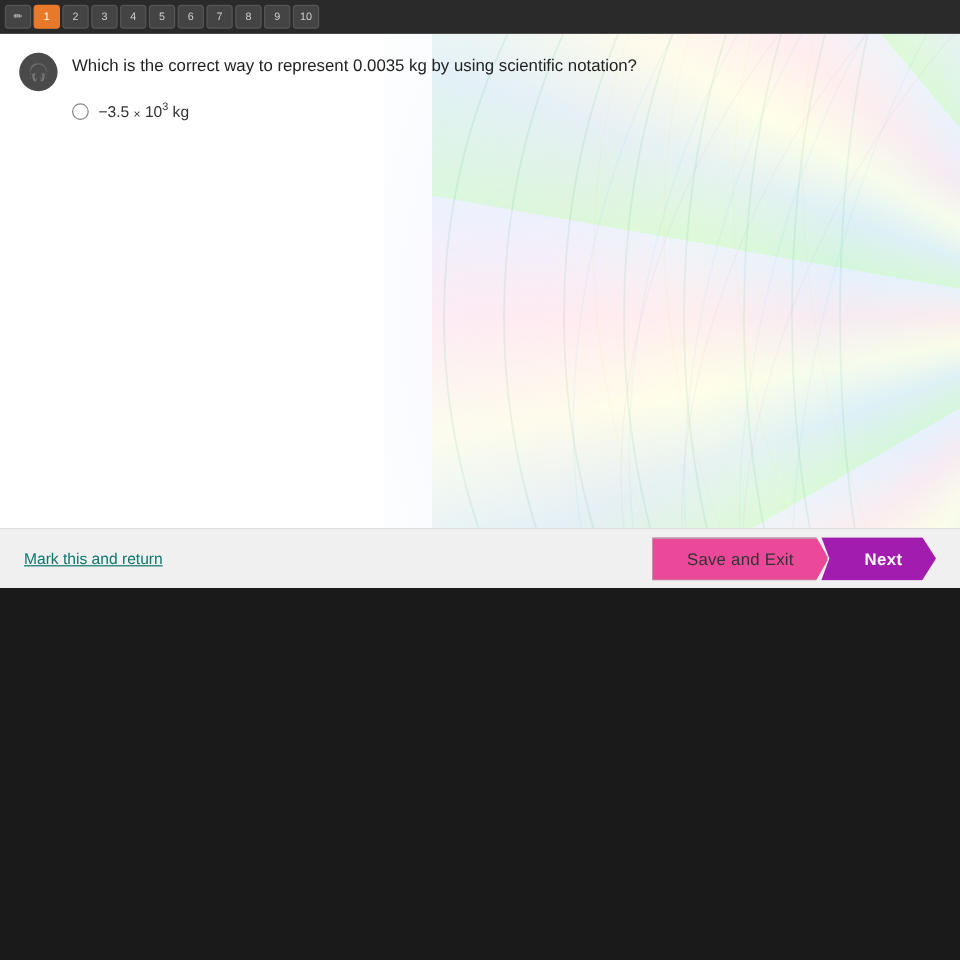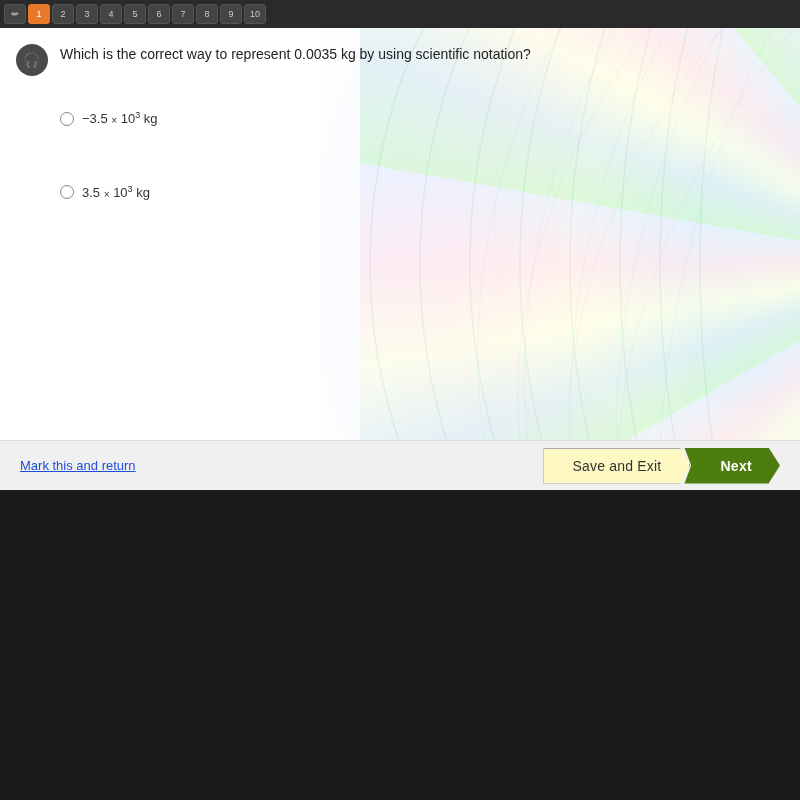--- a/index.html
+++ b/index.html
@@ -117,37 +117,37 @@
     }
 
     .audio-icon-wrapper span {
       color: white;
       font-size: 14px;
     }
 
     .question-text {
       font-size: 14px;
       color: #222;
+      margin-bottom: 18px;
       line-height: 1.5;
       font-weight: normal;
     }
 
     .options-list {
       list-style: none;
       display: flex;
       flex-direction: column;
       gap: 10px;
     }
 
     .option-item {
       display: flex;
       align-items: center;
       gap: 8px;
       cursor: pointer;
-      margin-top: 44px;
     }
 
     .option-radio {
       width: 14px;
       height: 14px;
       border: 1.5px solid #888;
       border-radius: 50%;
       background: white;
       flex-shrink: 0;
     }
@@ -172,46 +172,46 @@
       height: 50px;
       background: #f0f0f0;
       border-top: 1px solid #ddd;
       display: flex;
       align-items: center;
       padding: 0 20px;
       z-index: 5;
     }
 
     .mark-return-link {
-      color: #1d4ed8;
+      color: #0f766e;
       font-size: 13px;
       text-decoration: underline;
       cursor: pointer;
     }
 
     .bottom-right-buttons {
       margin-left: auto;
       display: flex;
       gap: 0;
     }
 
     .save-exit-btn {
-      background: #fef9c3;
+      background: #ec4899;
       border: 1px solid #aaa;
       padding: 9px 28px;
       font-size: 14px;
       color: #333;
       cursor: pointer;
       clip-path: polygon(0 0, 93% 0, 100% 50%, 93% 100%, 0 100%);
       font-weight: normal;
       letter-spacing: 0.2px;
     }
 
     .next-btn {
-      background: #4d7c0f;
+      background: #a21caf;
       border: none;
       padding: 9px 28px 9px 36px;
       font-size: 14px;
       color: white;
       cursor: pointer;
       clip-path: polygon(0 0, 88% 0, 100% 50%, 88% 100%, 0 100%, 7% 50%);
       margin-left: -6px;
       font-weight: bold;
       letter-spacing: 0.3px;
     }
@@ -302,26 +302,20 @@
 
       <li class="option-item">
         <div class="option-radio"></div>
         <label class="option-label">
           −3.5 <sub style="font-size:10px; vertical-align:baseline; position:relative; bottom:-1px;">×</sub> 10<sup>3</sup> kg
         </label>
       </li>
 
 
 
-      <li class="option-item">
-        <div class="option-radio"></div>
-        <label class="option-label">
-          3.5 <sub style="font-size:10px; vertical-align:baseline; position:relative; bottom:-1px;">×</sub> 10<sup>3</sup> kg
-        </label>
-      </li>
     </ul>
   </div>
 </div>
 
 <div class="bottom-bar">
   <span class="mark-return-link">Mark this and return</span>
   <div class="bottom-right-buttons">
     <button class="save-exit-btn">Save and Exit</button>
     <button class="next-btn">Next</button>
   </div>

